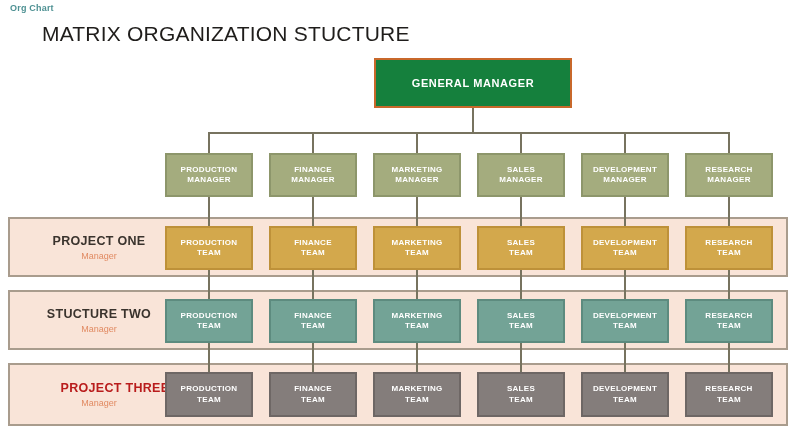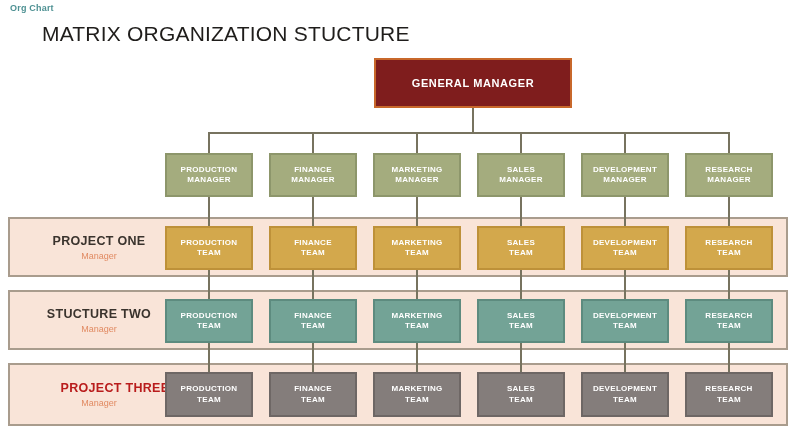--- a/index.html
+++ b/index.html
@@ -36,21 +36,21 @@
   .band-sub{font-size:9px;margin-top:3px;}
 </style>
 </head>
 <body>
 
 <div id="canvas">
 
   <div class="app-label" style="color: rgb(78, 145, 147);">Org Chart</div>
   <div class="page-title" style="color: rgb(31, 29, 27);">MATRIX ORGANIZATION STUCTURE</div>
 
-  <div class="root-node" style="background: #7f1d1d; border: 2px solid rgb(200, 104, 43);">
+  <div class="root-node" style="background: #15803d; border: 2px solid rgb(200, 104, 43);">
     <span>GENERAL MANAGER</span>
   </div>
 
   <div class="band" id="band-0" style="top: 217px; height: 60px; background: rgb(249, 228, 216); border: 2px solid rgb(169, 156, 141);">
     <div class="band-label">
       <div class="band-name" style="color: rgb(58, 51, 45);">PROJECT ONE</div>
       <div class="band-sub" style="color: rgb(225, 138, 98);">Manager</div>
     </div>
   </div>
 

